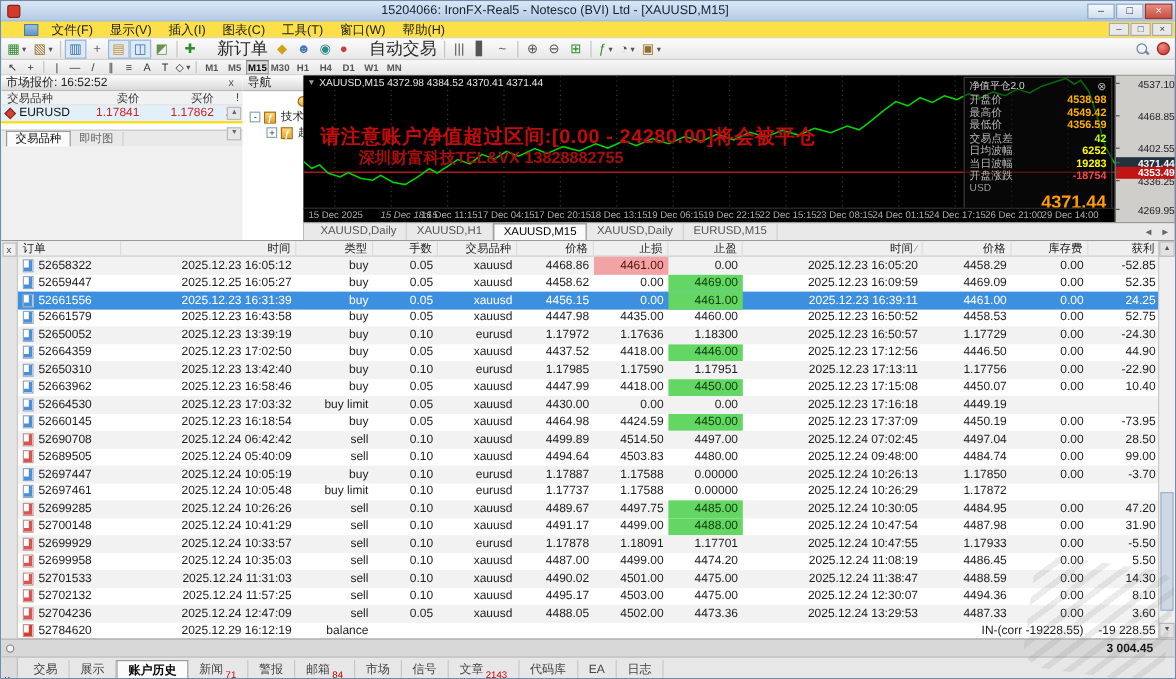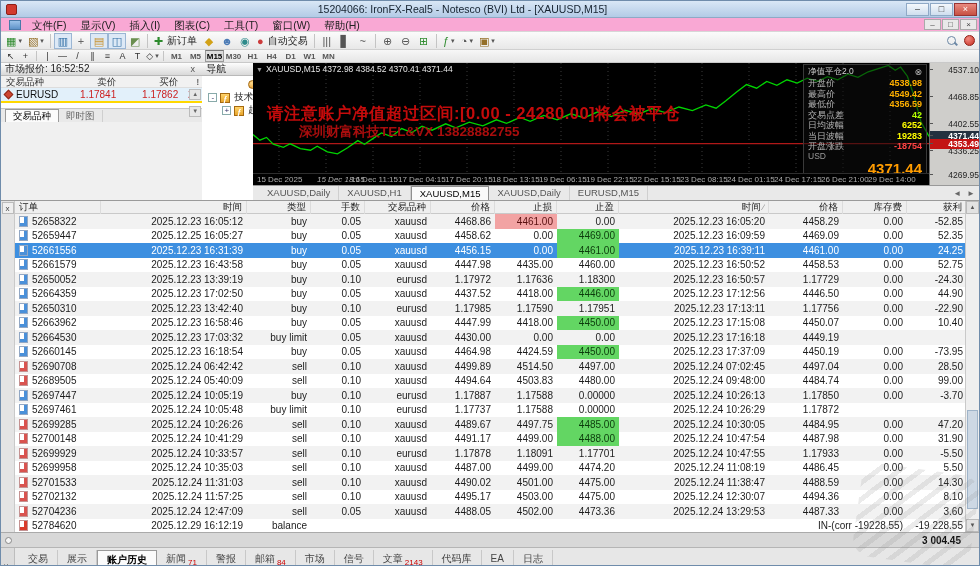--- a/index.html
+++ b/index.html
@@ -8,33 +8,33 @@
   #app { position:relative; width:980px; height:566px; overflow:hidden; background:#f0f0f0; border:1px solid #6f8cab; }
 
   
   .titlebar { height:17px; display:flex; align-items:center; background:linear-gradient(#d9e7f6,#b3cbe6); border-bottom:1px solid #8fa9c6; padding:0 2px; }
   .app-icon { width:11px; height:11px; background:#d23a2e; border:1px solid #8f1f16; border-radius:2px; margin:0 3px; }
   .title-text { flex:1; text-align:center; font-size:10.5px; color:#15222f; white-space:nowrap; overflow:hidden; }
   .winbtn { width:23px; height:13px; margin-left:1px; border:1px solid #8fa9c6; background:linear-gradient(#f4f8fc,#cfdeee); font-size:9px; line-height:11px; text-align:center; color:#333; }
   .winbtn.close { background:linear-gradient(#e98a7f,#c75043); color:#fff; border-color:#933; }
 
   
-  .menubar { height:14px; display:flex; align-items:center; background:#f9a8d4; border-bottom:1px solid #d7d7d7; padding-left:4px; }
+  .menubar { height:14px; display:flex; align-items:center; background:#fde047; border-bottom:1px solid #d7d7d7; padding-left:15px; }
   .menu-chart-ic { width:12px; height:10px; margin:0 4px; background:linear-gradient(#9cc3ea,#5f93c9); border:1px solid #4a7aa9; }
   .menu-item { padding:0 7px; font-size:10.5px; line-height:14px; color:#222; cursor:default; }
   .mdi-btns { margin-left:auto; display:flex; padding-right:2px; }
   .mdibtn { width:17px; height:11px; border:1px solid #aaa; background:#e9e9e9; font-size:8px; line-height:9px; text-align:center; color:#444; margin-left:1px; }
 
   
   .toolbar1 { height:18px; display:flex; align-items:center; background:linear-gradient(#fbfbfb,#e8e8e8); border-bottom:1px solid #d0d0d0; padding-left:2px; }
   .toolbar2 { height:13px; display:flex; align-items:center; background:linear-gradient(#f7f7f7,#e6e6e6); border-bottom:1px solid #c9c9c9; padding-left:2px; }
   .tbtn { height:16px; min-width:18px; display:flex; align-items:center; justify-content:center; border:1px solid transparent; padding:0 2px; cursor:default; }
   .tbtn.act { border-color:#9bb6d4; background:#dde9f6; }
   .tglyph { font-size:11px; line-height:14px; }
-  .tlabel { font-size:10px; margin-left:4px; color:#222; white-space:nowrap; }
+  .tlabel { font-size:14px; margin-left:18px; color:#222; white-space:nowrap; }
   .dd { font-size:7px; color:#555; margin-left:2px; }
   .tsep { width:1px; height:14px; background:#c4c4c4; margin:0 3px; }
   .tsep2 { width:1px; height:10px; background:#c4c4c4; margin:0 3px; }
   .ltool { height:12px; min-width:15px; display:flex; align-items:center; justify-content:center; font-size:9px; color:#333; border:1px solid transparent; }
   .tfbtn { height:12px; width:19px; text-align:center; font-size:8px; font-weight:bold; color:#555; line-height:12px; border:1px solid transparent; }
   .tfbtn.act { background:#dcdcdc; border:1px solid #9a9a9a; border-top-color:#777; color:#000; }
   .tb-right { margin-left:auto; display:flex; align-items:center; padding-right:4px; }
   .search-ic { position:relative; width:12px; height:12px; margin-right:6px; }
   .search-ic::before { content:""; position:absolute; left:1px; top:1px; width:7px; height:7px; border:1.5px solid #6b87a5; border-radius:50%; }
   .search-ic::after { content:""; position:absolute; left:8px; top:8px; width:4px; height:1.5px; background:#6b87a5; transform:rotate(45deg); }

